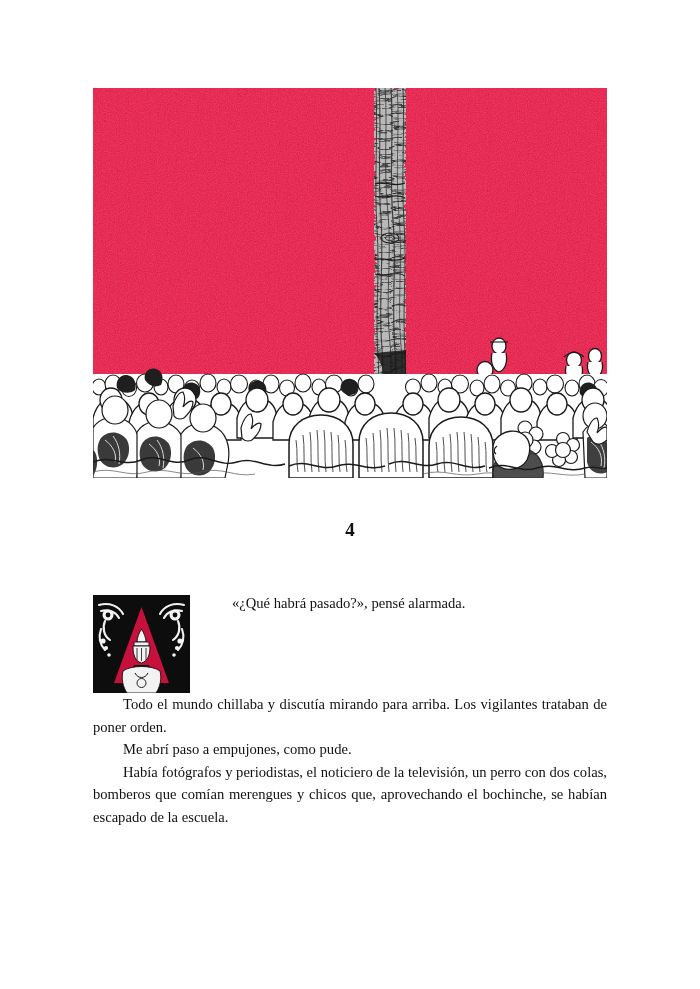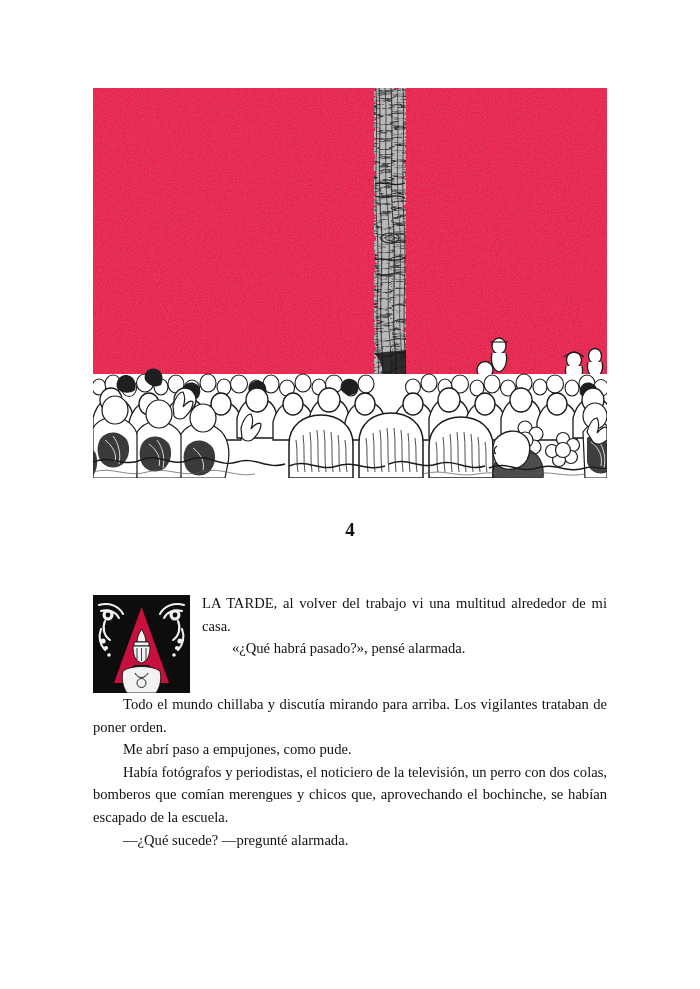--- a/index.html
+++ b/index.html
@@ -426,22 +426,20 @@
         </g>
 
         <g fill="#f2f2f2" stroke="#0d0d0d" stroke-width="0.9">
           <path d="M30 76 C38 70 59 70 67 76 C69 84 67 92 63 98 L34 98 C30 92 28 84 30 76 Z"></path>
           <path d="M42 78 C45 84 52 84 55 78" fill="none" stroke="#0d0d0d" stroke-width="1"></path>
           <circle cx="48.5" cy="88" r="4.5" fill="#f2f2f2"></circle>
         </g>
       </svg>
     </div>
 
-    <p class="para first">LA TARDE, al volver del trabajo vi una multitud alrededor de mi casa.</p>
     <p class="para">«¿Qué habrá pasado?», pensé alarmada.</p>
     <div class="clearer"></div>
     <p class="para">Todo el mundo chillaba y discutía mirando para arriba. Los vigilantes trataban de poner orden.</p>
     <p class="para">Me abrí paso a empujones, como pude.</p>
     <p class="para">Había fotógrafos y periodistas, el noticiero de la televisión, un perro con dos colas, bomberos que comían merengues y chicos que, aprovechando el bochinche, se habían escapado de la escuela.</p>
-    <p class="para">—¿Qué sucede? —pregunté alarmada.</p>
   </div>
 
 </div>
 
 </body></html>

